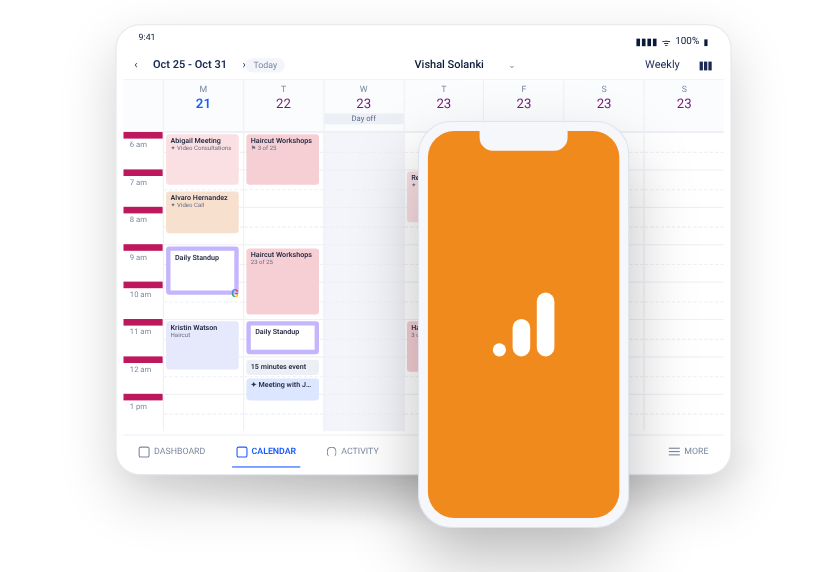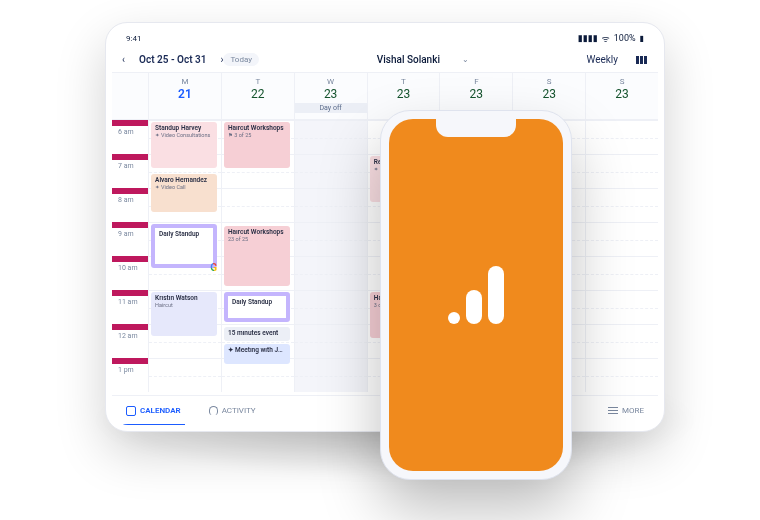--- a/index.html
+++ b/index.html
@@ -26,21 +26,21 @@
     position: absolute; inset: 6px;
     border-radius: 16px;
     background: #fff;
     overflow: hidden;
     display: flex; flex-direction: column;
   }
 
   
   .statusbar {
     height: 18px;
-    display: flex; justify-content: space-between; align-items: center;
+    display: flex; justify-content: space-between; 
     padding: 0 14px; font-size: 8px; color: #0b1a3a;
   }
   .statusbar .right { display: flex; gap: 4px; align-items: center; }
   .bars, .wifi, .batt { font-size: 9px; }
 
   
   .app-header {
     height: 26px;
     display: flex; align-items: center;
     padding: 0 10px;
@@ -67,21 +67,21 @@
     grid-template-columns: 36px repeat(7, 1fr);
     border-bottom: 1px solid #eef0f6;
     background: #fbfcfe;
   }
   .days-row .cell {
     text-align: center; padding: 4px 0 6px 0;
     border-left: 1px solid #eef0f6;
     font-size: 8px; color: #7a889f;
   }
   .days-row .cell:first-child { border-left: none; }
-  .days-row .dnum { font-size: 12px; color: #14532d; margin-top: 1px; }
+  .days-row .dnum { font-size: 12px; color: #701a75; margin-top: 1px; }
   .days-row .sel .dnum { color: #1b5cff; font-weight: 600; }
   .days-row .dayoff {
     background: #eceff6; font-size: 7px; color: #5b6c8b; padding: 1px 16px; margin-top: 2px;
   }
 
   
   .grid-body {
     position: relative;
     flex: 1;
     display: grid;
@@ -328,21 +328,21 @@
           <div class="grid-cell halfline"></div>
           <div class="grid-cell col-shade halfline"></div>
           <div class="grid-cell halfline"></div>
           <div class="grid-cell halfline"></div>
           <div class="grid-cell halfline"></div>
           <div class="grid-cell halfline"></div>
 
         <div class="events">
 
           <div class="event pink" style="left:0.6%; width:13%; top:2px; height:46px;">
-            <span class="title">Standup Harvey</span>
+            <span class="title">Abigail Meeting</span>
             <span class="sub">✦ Video Consultations</span>
           </div>
           <div class="event peach" style="left:0.6%; width:13%; top:54px; height:38px;">
             <span class="title">Alvaro Hernandez</span>
             <span class="sub">✦ Video Call</span>
           </div>
           <div class="event white bl" style="left:0.6%; width:13%; top:104px; height:44px;">
             <span class="title">Daily Standup</span>
           </div>
           <div class="glogo" style="left:11.5%; top:140px;">
@@ -376,20 +376,24 @@
             <span class="sub">✦ Video C</span>
           </div>
           <div class="event pink2" style="left:43.5%; width:8%; top:172px; height:46px;">
             <span class="title">Hairc</span>
             <span class="sub">3 of 2</span>
           </div>
         </div>
       </div>
 
       <div class="tabbar">
+        <div class="tab">
+          <span class="ticon"></span>
+          <span>DASHBOARD</span>
+        </div>
         <div class="tab active">
           <span class="ticon"></span>
           <span>CALENDAR</span>
         </div>
         <div class="tab">
           <span class="tbell"></span>
           <span>ACTIVITY</span>
         </div>
         <div class="spacer"></div>
         <div class="tab">

